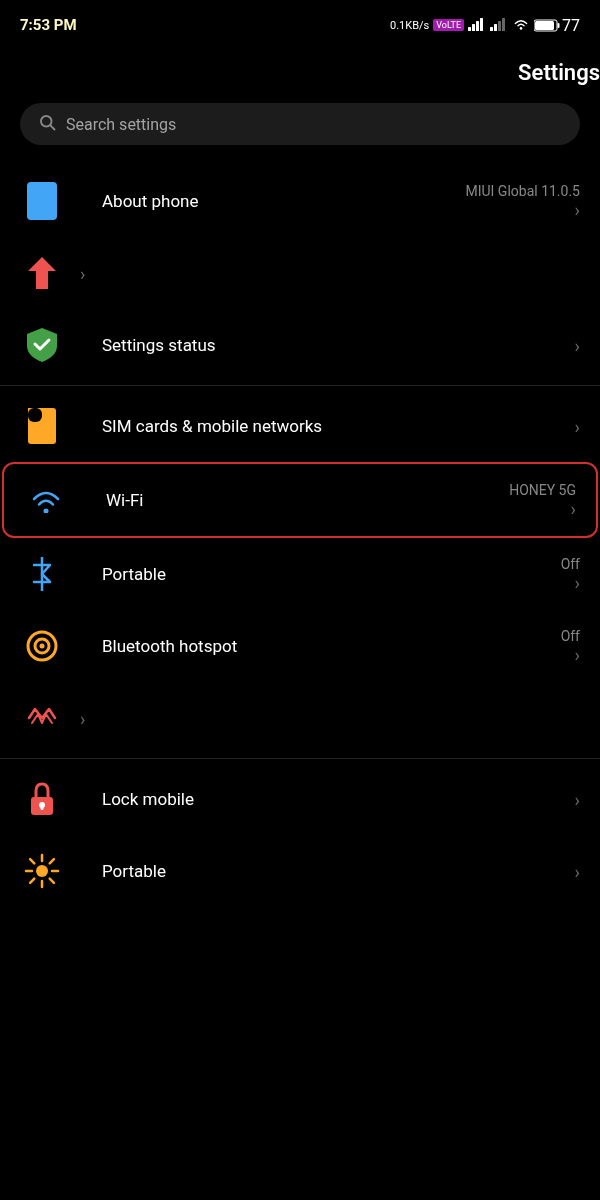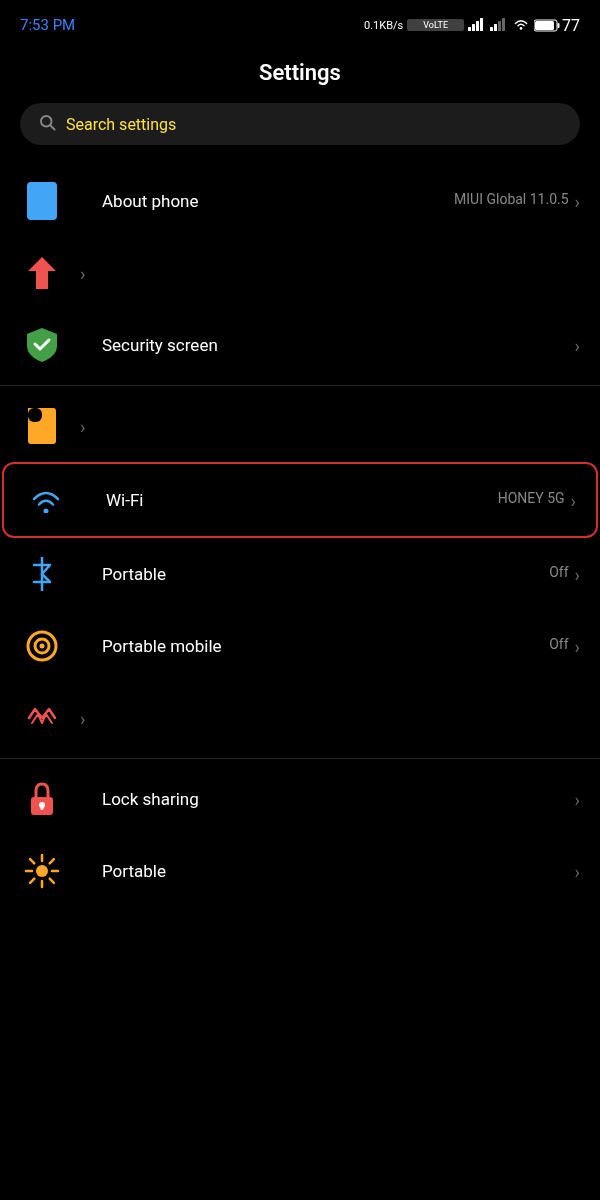--- a/index.html
+++ b/index.html
@@ -15,37 +15,37 @@
     
     .status-bar {
       display: flex;
       justify-content: space-between;
       align-items: center;
       padding: 12px 20px 6px 20px;
       height: 44px;
     }
     .status-time {
       font-size: 15px;
-      font-weight: 400;
-      color: #3b82f6;
+      font-weight: 700;
+      color: #fef9c3;
     }
     .status-icons {
       display: flex;
       align-items: center;
       gap: 4px;
       font-size: 11px;
       color: #fff;
     }
     .status-icons span {
       font-size: 11px;
     }
 
     
     .page-title {
-      text-align: center;
+      text-align: right;
       font-size: 22px;
       font-weight: 600;
       padding: 16px 0 18px 0;
       color: #fff;
     }
 
     
     .search-bar {
       margin: 0 20px 20px 20px;
       background: #1c1c1c;
@@ -53,21 +53,21 @@
       display: flex;
       align-items: center;
       padding: 10px 18px;
       gap: 10px;
     }
     .search-icon-svg {
       color: #888;
       flex-shrink: 0;
     }
     .search-placeholder {
-      color: #fde047;
+      color: #a3a3a3;
       font-size: 16px;
     }
 
     
     .settings-list {
       width: 100%;
     }
 
     .settings-item {
       display: flex;
@@ -94,24 +94,24 @@
       justify-content: space-between;
     }
     .item-label {
       font-size: 17px;
       color: #fff;
       font-weight: 400;
       margin-left: 22px;
     }
     .item-right {
       display: flex;
-      align-items: flex-start;
-      gap: 6px;
+      align-items: flex-end;
       color: #888;
       font-size: 14px;
+      flex-direction: column;
     }
     .chevron {
       color: #666;
       font-size: 18px;
     }
 
     
     .divider {
       height: 1px;
       background: #222;
@@ -125,21 +125,21 @@
       border-radius: 12px;
     }
   </style>
 </head>
 <body>
 
 <div class="status-bar">
   <span class="status-time">7:53 PM</span>
   <div class="status-icons">
     <span>0.1KB/s</span>
-    <span style="background:#404040;color:#fff;font-size:9px;padding:1px 16px;border-radius:2px;">VoLTE</span>
+    <span style="background:#a21caf;color:#fff;font-size:9px;padding:1px 3px;border-radius:2px;">VoLTE</span>
 
     <span>
       <svg width="18" height="14" viewBox="0 0 18 14">
         <rect x="0" y="10" width="3" height="4" fill="#fff" rx="0.5"></rect>
         <rect x="4" y="7" width="3" height="7" fill="#fff" rx="0.5"></rect>
         <rect x="8" y="4" width="3" height="10" fill="#fff" rx="0.5"></rect>
         <rect x="12" y="1" width="3" height="13" fill="#fff" rx="0.5"></rect>
       </svg>
     </span>
     <span>
@@ -213,38 +213,39 @@
   </div>
 
   <div class="settings-item">
     <div class="item-icon">
       <svg width="34" height="38" viewBox="0 0 34 38">
         <path d="M17 2 L32 8 L32 20 Q32 30 17 36 Q2 30 2 20 L2 8 Z" fill="#43a047"></path>
         <path d="M10 18 L15 23 L24 14" stroke="#fff" stroke-width="3" fill="none" stroke-linecap="round" stroke-linejoin="round"></path>
       </svg>
     </div>
     <div class="item-content">
-      <span class="item-label">Security screen</span>
+      <span class="item-label">Settings status</span>
       <div class="item-right">
         <span class="chevron">›</span>
       </div>
     </div>
   </div>
 
   <div class="divider"></div>
 
   <div class="settings-item">
     <div class="item-icon">
       <svg width="28" height="36" viewBox="0 0 28 36">
         <rect width="28" height="36" rx="3" fill="#ffa726"></rect>
         <rect x="0" y="0" width="14" height="14" rx="0" fill="#ffa726"></rect>
         <rect x="0" y="0" width="14" height="14" rx="6" fill="#000"></rect>
       </svg>
     </div>
     <div class="item-content">
+      <span class="item-label">SIM cards &amp; mobile networks</span>
       <div class="item-right">
         <span class="chevron">›</span>
       </div>
     </div>
   </div>
 
   <div class="settings-item wifi-item">
     <div class="item-icon">
       <svg width="32" height="26" viewBox="0 0 32 26">
         <circle cx="16" cy="24" r="2.5" fill="#42a5f5"></circle>
@@ -280,21 +281,21 @@
 
   <div class="settings-item">
     <div class="item-icon">
       <svg width="36" height="36" viewBox="0 0 36 36">
         <circle cx="18" cy="18" r="14" stroke="#ffa726" fill="none" stroke-width="3"></circle>
         <circle cx="18" cy="18" r="7" stroke="#ffa726" fill="none" stroke-width="3"></circle>
         <circle cx="18" cy="18" r="2.5" fill="#ffa726"></circle>
       </svg>
     </div>
     <div class="item-content">
-      <span class="item-label">Portable mobile</span>
+      <span class="item-label">Bluetooth hotspot</span>
       <div class="item-right">
         <span>Off</span>
         <span class="chevron">›</span>
       </div>
     </div>
   </div>
 
   <div class="settings-item">
     <div class="item-icon">
       <svg width="34" height="34" viewBox="0 0 34 34">
@@ -314,21 +315,21 @@
   <div class="settings-item">
     <div class="item-icon">
       <svg width="30" height="36" viewBox="0 0 30 36">
         <rect x="4" y="16" width="22" height="18" rx="3" fill="#ef5350"></rect>
         <path d="M9 16 L9 10 Q9 3 15 3 Q21 3 21 10 L21 16" stroke="#ef5350" fill="none" stroke-width="3" stroke-linecap="round"></path>
         <circle cx="15" cy="24" r="3" fill="#fff"></circle>
         <rect x="13.5" y="24" width="3" height="5" rx="1.5" fill="#fff"></rect>
       </svg>
     </div>
     <div class="item-content">
-      <span class="item-label">Lock sharing</span>
+      <span class="item-label">Lock mobile</span>
       <div class="item-right">
         <span class="chevron">›</span>
       </div>
     </div>
   </div>
 
   <div class="settings-item">
     <div class="item-icon">
       <svg width="36" height="36" viewBox="0 0 36 36">
         <circle cx="18" cy="18" r="6" fill="#ffa726"></circle>

